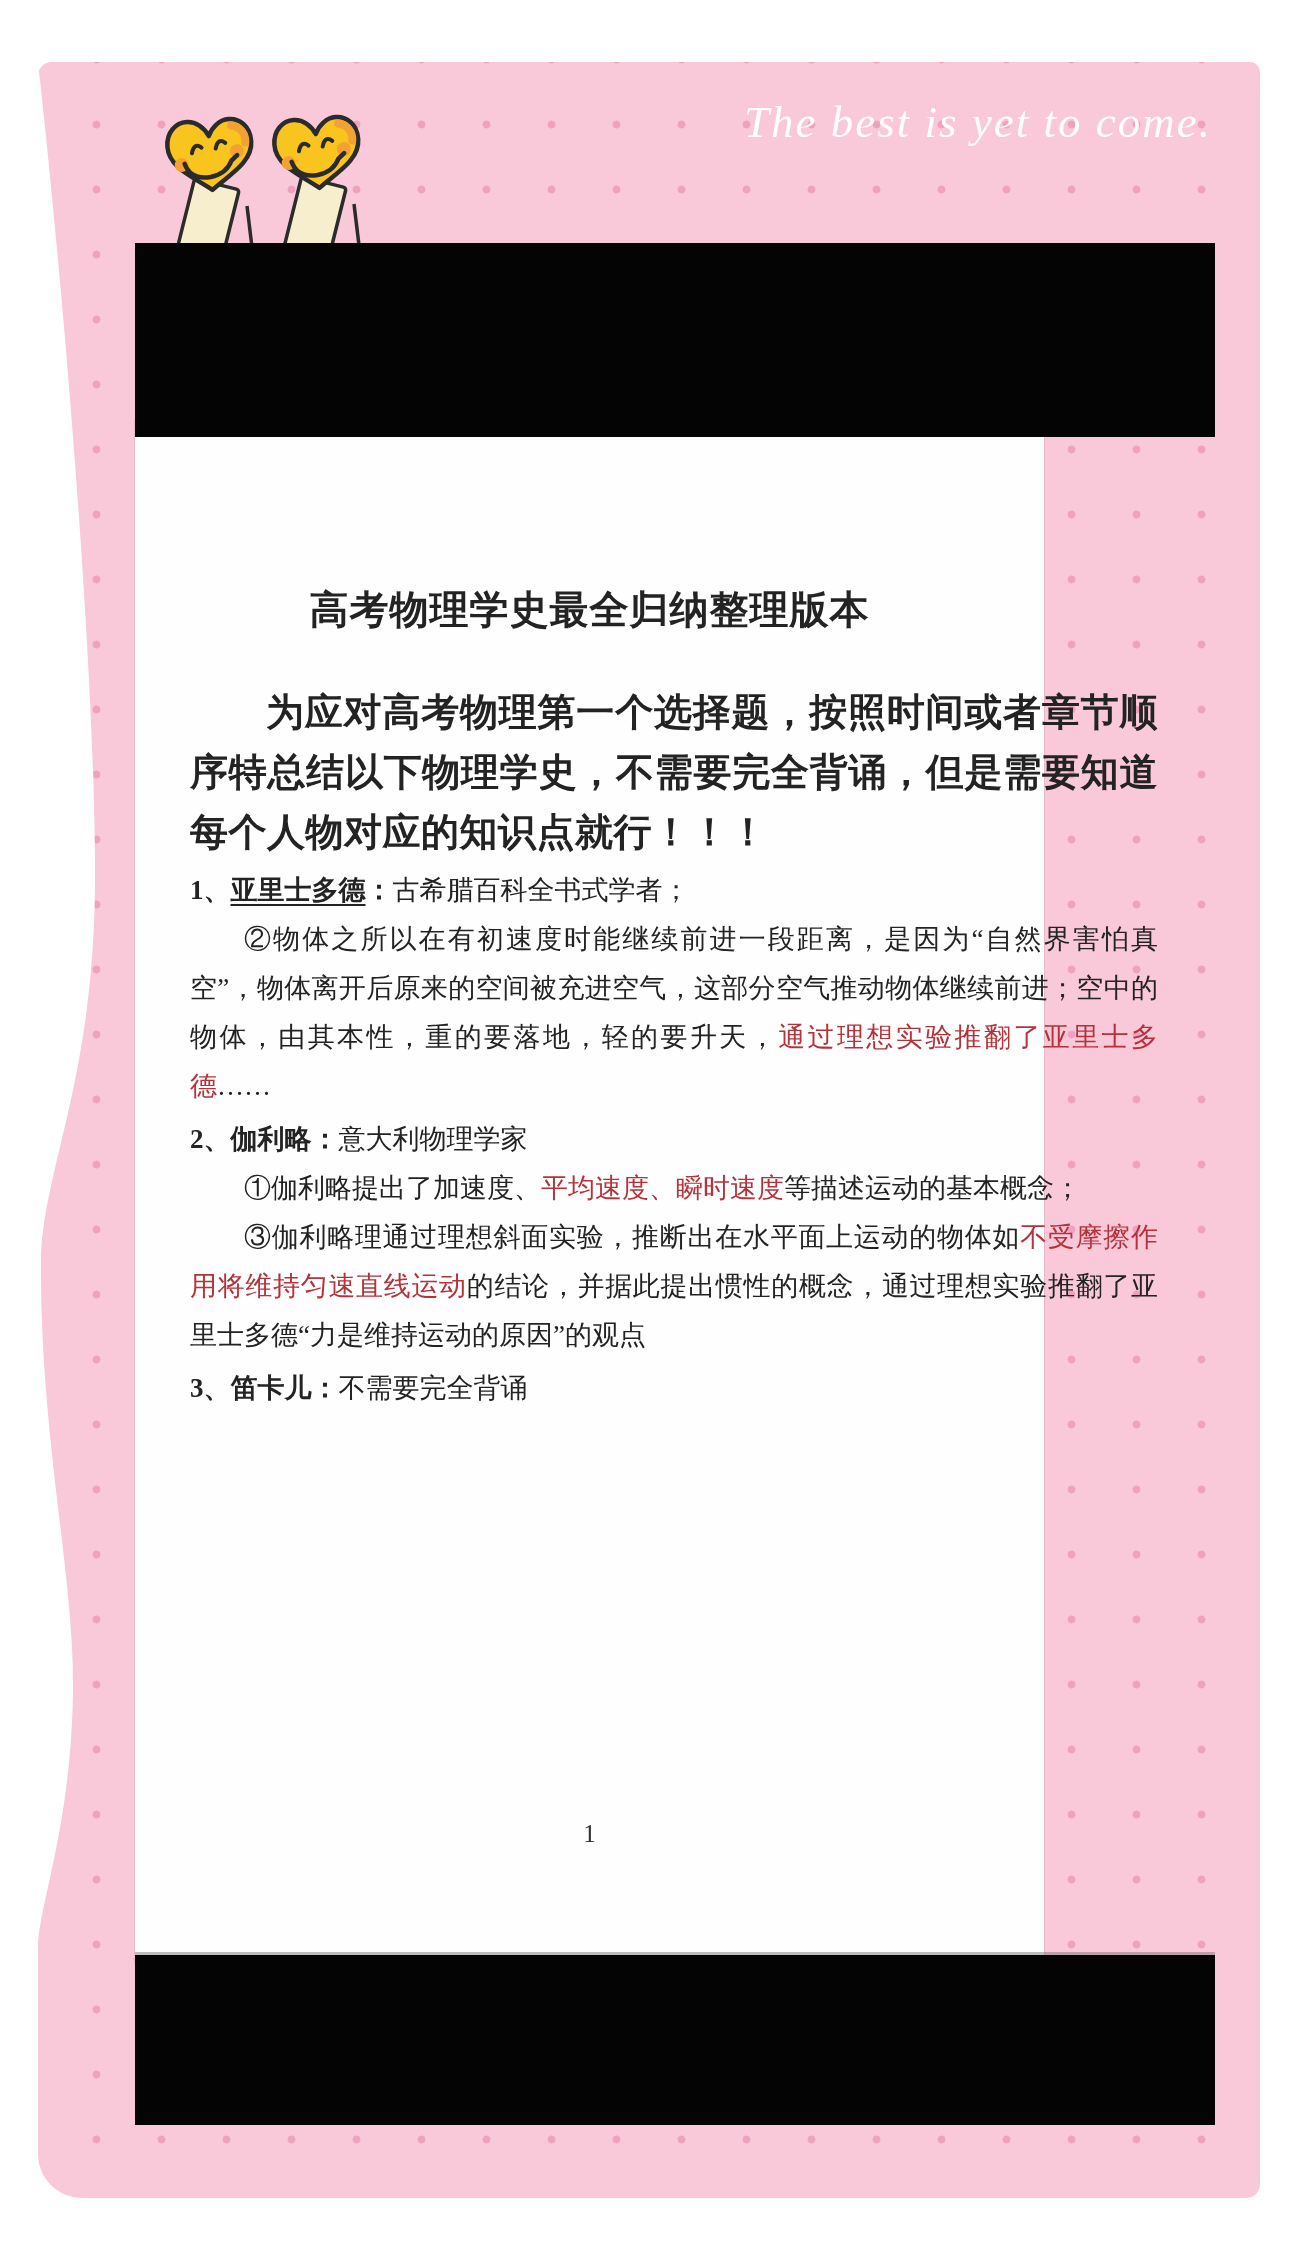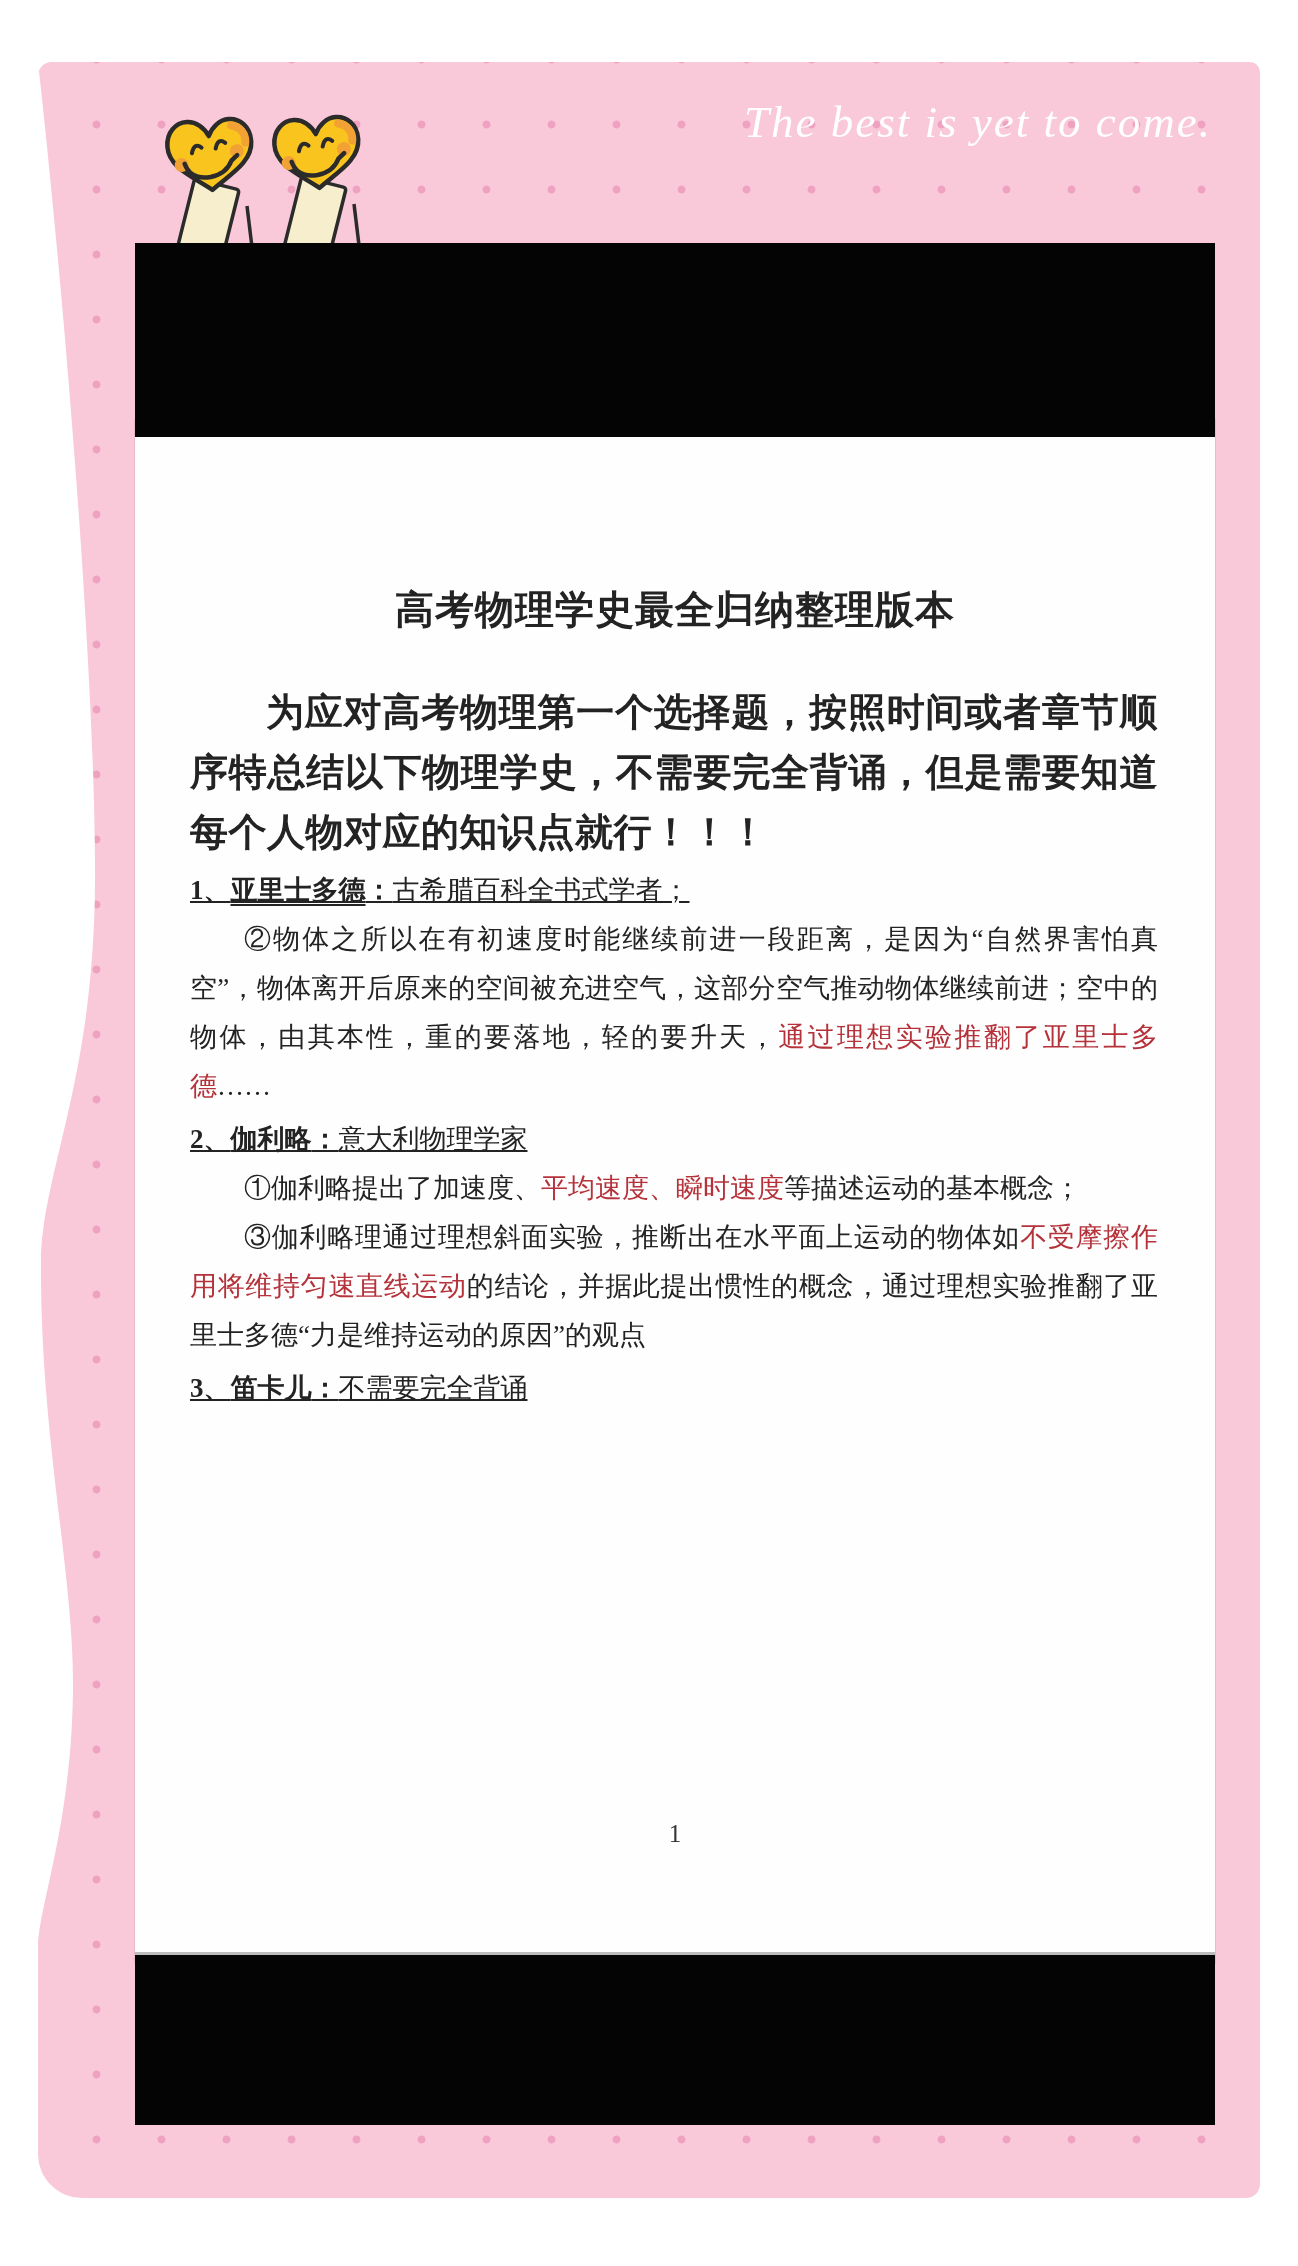--- a/index.html
+++ b/index.html
@@ -27,35 +27,35 @@
   .sticker{position:absolute;z-index:2;overflow:visible;}
   .heart{fill:var(--heart-yellow,#f8c41d);stroke:#2b2b2b;stroke-width:4.5;stroke-linejoin:round;}
   .tag{fill:var(--tag-cream,#f7eecd);stroke:#2b2b2b;stroke-width:3.5;}
   .cheek{fill:var(--heart-accent,#f2a135);}
   .accent-arc{stroke:var(--heart-accent,#f2a135);stroke-width:8;fill:none;stroke-linecap:round;}
   .stroke-ink{stroke:#2b2b2b;stroke-width:4;fill:none;stroke-linecap:round;}
   .smile{stroke:#2b2b2b;stroke-width:4.5;fill:none;stroke-linecap:round;}
   .echo-line{stroke:#2b2b2b;stroke-width:3.5;fill:none;}
   
   .page{
-    position:absolute;left:135px;top:420px;width:1080px;height:1543px;
+    position:absolute;left:135px;top:420px;width:909px;height:1543px;
     background:#fefefe;z-index:3;box-shadow:0 0 0 1px rgba(0,0,0,.07);
   }
   .doc-title{
     position:absolute;left:0;right:0;top:163px;text-align:center;
     font-size:39px;font-weight:bold;color:var(--ink,#232323);letter-spacing:1px;
   }
   .doc-body{
     position:absolute;left:55px;top:262px;width:968px;
     color:var(--ink,#232323);font-size:27px;line-height:49px;text-align:justify;
   }
   .para{margin:0;}
   .para.indent{text-indent:2em;}
   .para.intro{font-size:38px;line-height:60px;font-weight:bold;letter-spacing:.5px;margin-bottom:2px;}
-  .para.heading{margin-top:4px;text-decoration:underline;}
+  .para.heading{margin-top:4px;}
   .seg-b{font-weight:bold;}
   .seg-u{text-decoration:underline;text-decoration-thickness:2px;text-underline-offset:5px;}
   .seg-r{color:var(--accent-red,#b5323a);}
   .seg-i{font-style:italic;}
   .page-number{
     position:absolute;left:0;right:0;top:1400px;text-align:center;
     font-size:25px;color:#333333;
   }
   
   .bar{position:absolute;left:135px;width:1080px;background:var(--bar-black,#040404);z-index:4;}

